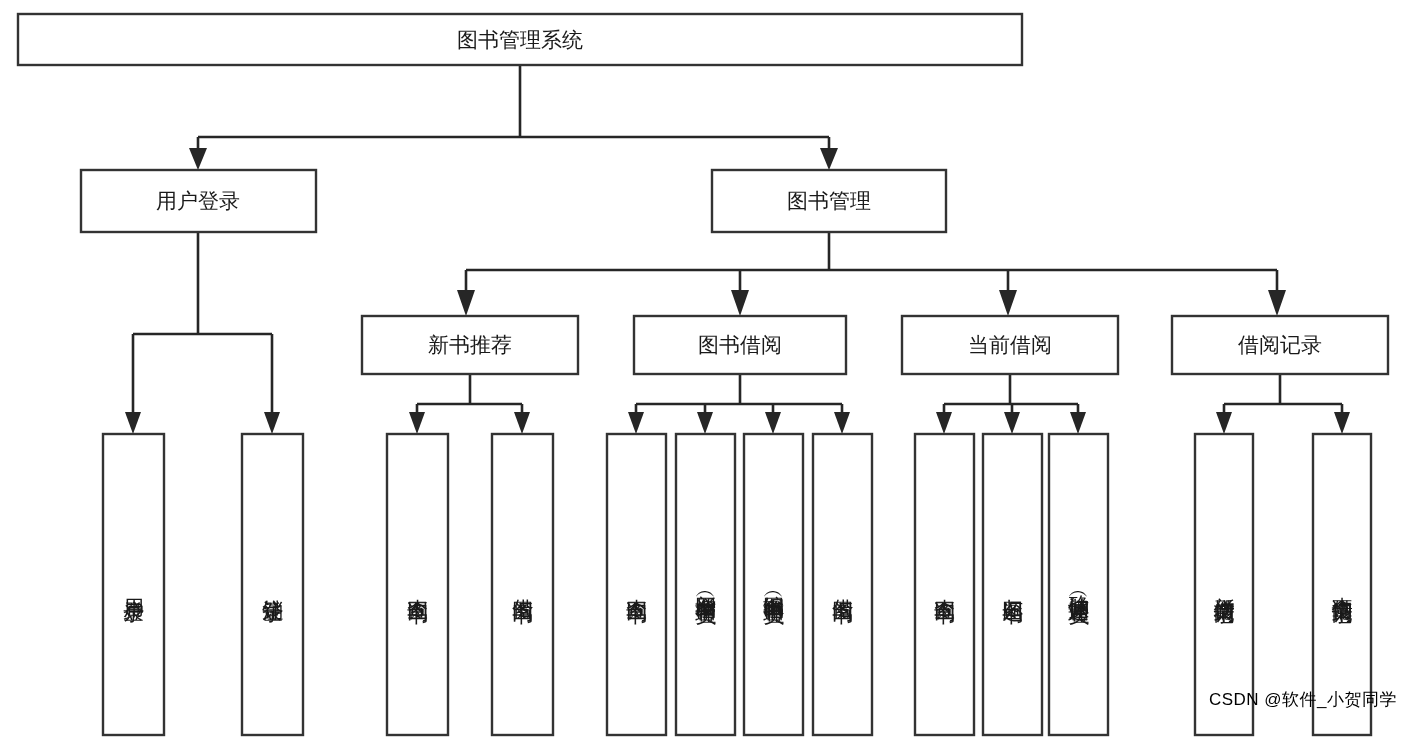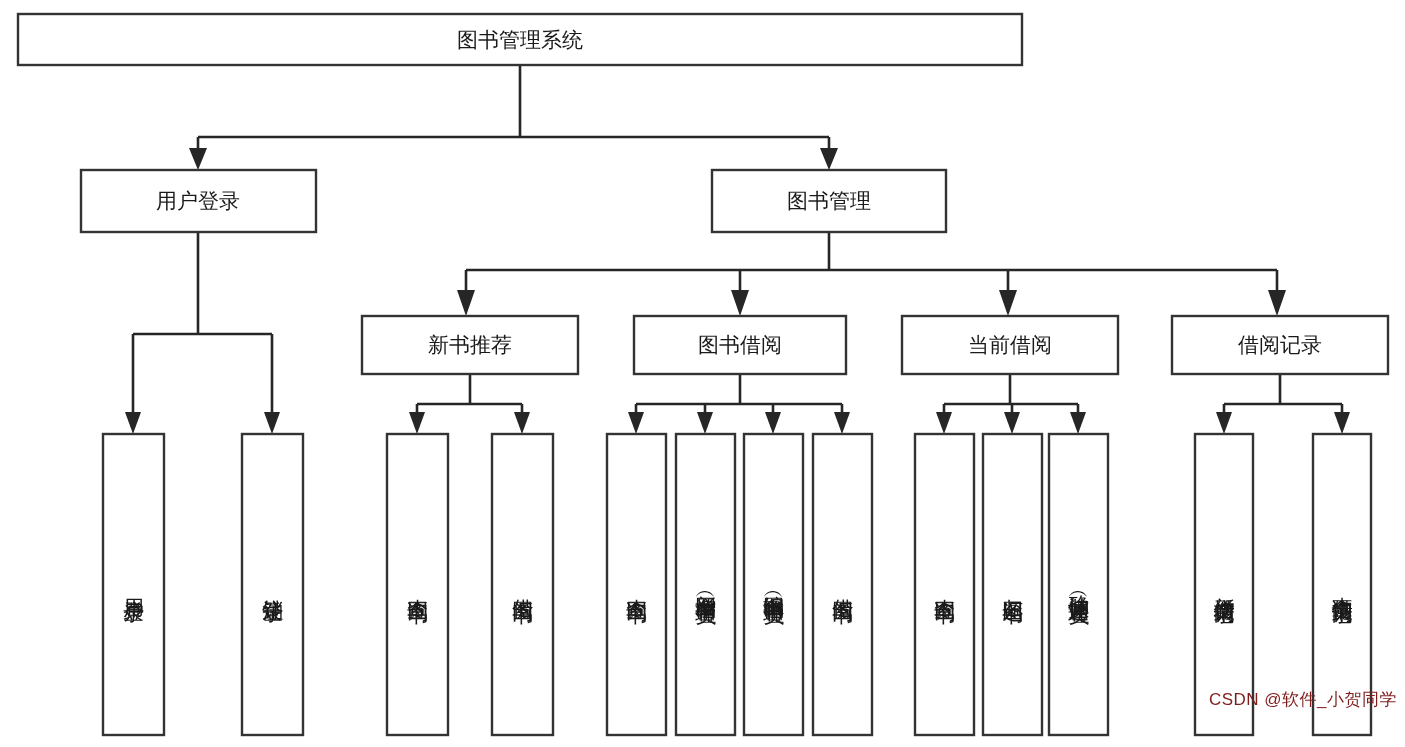--- a/index.html
+++ b/index.html
@@ -66,21 +66,21 @@
     text-align: center;
     pointer-events: none;
     box-sizing: border-box;
   }
   .watermark {
     position: absolute;
     right: 8px;
     bottom: 6px;
     font-family: "Liberation Sans", "DejaVu Sans", sans-serif;
     font-size: 17px;
-    color: #7f1d1d;
+    color: #000000;
     letter-spacing: 0.5px;
     white-space: nowrap;
   }
 </style>
 </head>
 <body>
 
 <div id="diagram-root">
 
   <svg class="diagram-svg" viewBox="0 0 1405 747" xmlns="http://www.w3.org/2000/svg">

